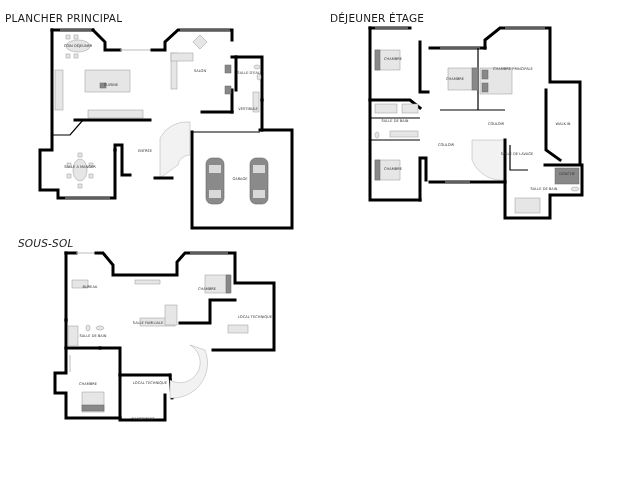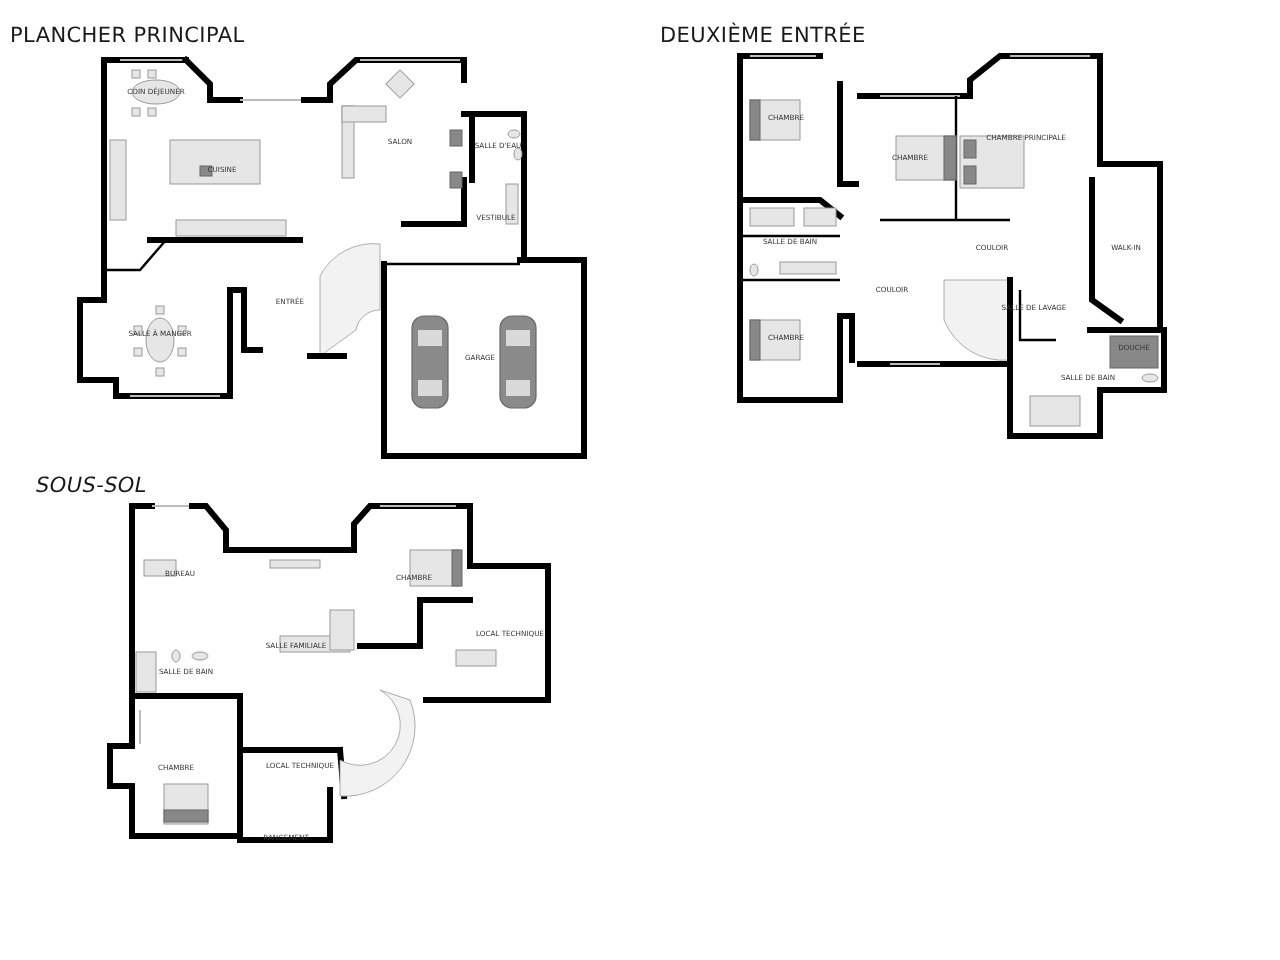--- a/index.html
+++ b/index.html
@@ -13,21 +13,21 @@
   .furn { fill:#e6e6e6; stroke:#999; stroke-width:0.5; }
   .dark { fill:#888; stroke:#666; stroke-width:0.5; }
   .car { fill:#8a8a8a; stroke:#666; stroke-width:0.6; }
   .carw { fill:#d9d9d9; }
   .stair { fill:#f2f2f2; stroke:#999; stroke-width:0.4; }
 </style>
 </head>
 <body>
 
 <div class="title" style="left:5px;top:12px;">PLANCHER PRINCIPAL</div>
-<div class="title" style="left:330px;top:12px;">DEUXIÈME ENTRÉE</div>
+<div class="title" style="left:330px;top:12px;">DÉJEUNER ÉTAGE</div>
 <div class="title" style="left:18px;top:237px;font-style:italic;">SOUS-SOL</div>
 
 <svg width="640" height="480" viewBox="0 0 640 480">
 
   <g>
 
     <polyline class="w" points="52,30 52,150 40,150 40,190 58,190 58,198 115,198 115,150"></polyline>
     <polyline class="w" points="52,30 93,30"></polyline>
     <line class="win" x1="60" y1="30" x2="93" y2="30"></line>
     <polyline class="w" points="93,30 105,42 105,50 120,50"></polyline>

